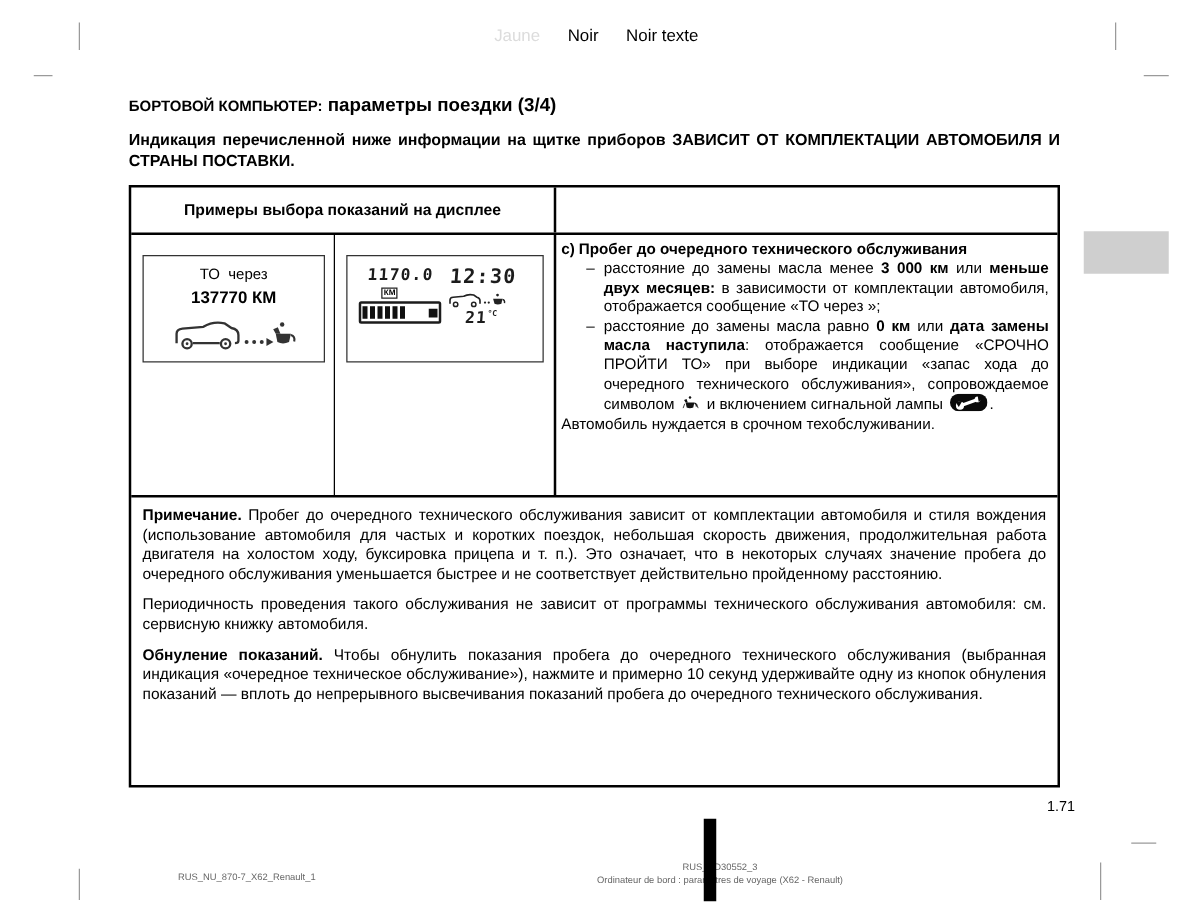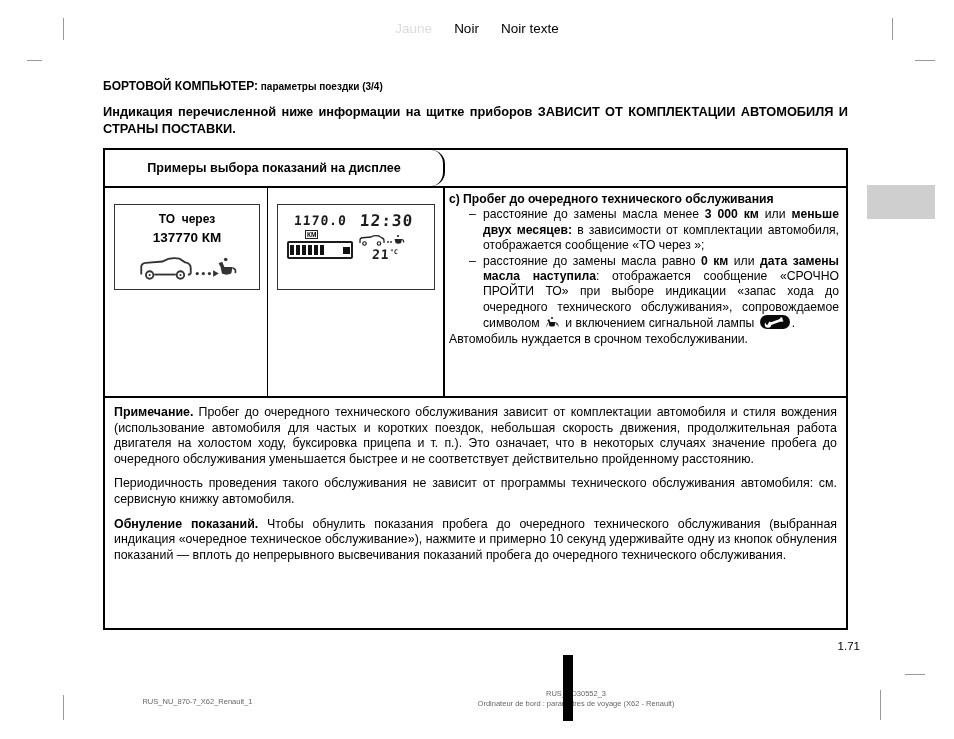--- a/index.html
+++ b/index.html
@@ -10,36 +10,36 @@
   }
   
   .proof { position:absolute; top:21px; left:0; right:0; display:flex; justify-content:center; gap:22px; font-size:13.5px;align-items:center; }
   .proof .jaune { color:#dcdcdc; }
   
   .mark { position:absolute; background:#9a9a9a; }
   .bar-black { position:absolute; background:#000; z-index:6; }
   
   .title { position:absolute; left:103px; top:76px; font-weight:bold; }
   .title .main { font-size:12px; }
-  .title .sub  { font-size:10px; }
+  .title .sub  { font-size:15px; }
   .intro { position:absolute; left:103px; top:104px; width:745px; font-size:12.8px; font-weight:bold; line-height:16.5px; text-align:justify; }
   
   .spec-table { position:absolute; left:103px; top:148px; width:745px; height:482px; border:2px solid #000; }
   .thead { display:flex; height:38px; border-bottom:2px solid #000; }
-  .th { display:flex; align-items:center; justify-content:center; font-weight:bold; font-size:12.6px;border-radius:14px; }
+  .th { display:flex; align-items:center; justify-content:center; font-weight:bold; font-size:12.6px; }
   .th-left  { width:340px; border-right:2px solid #000; }
   .th-right { flex:1; }
   .trow { display:flex; height:210px; border-bottom:2px solid #000; }
   .cell-disp1 { width:163px; border-right:1.5px solid #000; position:relative; }
   .cell-disp2 { width:177px; border-right:2px solid #000; position:relative; }
   .cell-expl  { flex:1; padding:4px 7px 0 4px; font-size:12.2px; line-height:15.4px; }
   
   .dbox { position:absolute; border:1.5px solid #333; background:#fff; }
   .dbox1 { left:9px; top:16px; width:146px; height:86px; display:flex; flex-direction:column; align-items:center; }
-  .dbox1 .l1 { margin-top:7px; font-size:12px; white-space:pre;font-weight:bold; }
+  .dbox1 .l1 { margin-top:7px; font-size:12px; white-space:pre; }
   .dbox1 .l2 { margin-top:4px; font-size:13.5px; font-weight:bold; }
   .dbox1 svg { margin-top:9px; }
   
   .dbox2 { left:9px; top:16px; width:158px; height:86px; }
   .lcd { font-family:"DejaVu Sans Mono", monospace; font-weight:bold; color:#1c1c1c; transform:skewX(-4deg); position:absolute; letter-spacing:1px; }
   .odo   { left:16px; top:8px;  font-size:13px; }
   .kmlbl { position:absolute; left:27px; top:25px; font-size:6.5px; font-weight:bold; border:1px solid #222; padding:0 1px; line-height:7px; }
   .gauge { position:absolute; left:9px; top:36px; width:66px; height:18px; border:2px solid #1c1c1c; border-radius:2px; display:flex; align-items:center; padding:1px; }
   .gauge .bars { display:flex; gap:2px; }
   .gauge .bars i { display:block; width:4px; height:10px; background:#111; }

